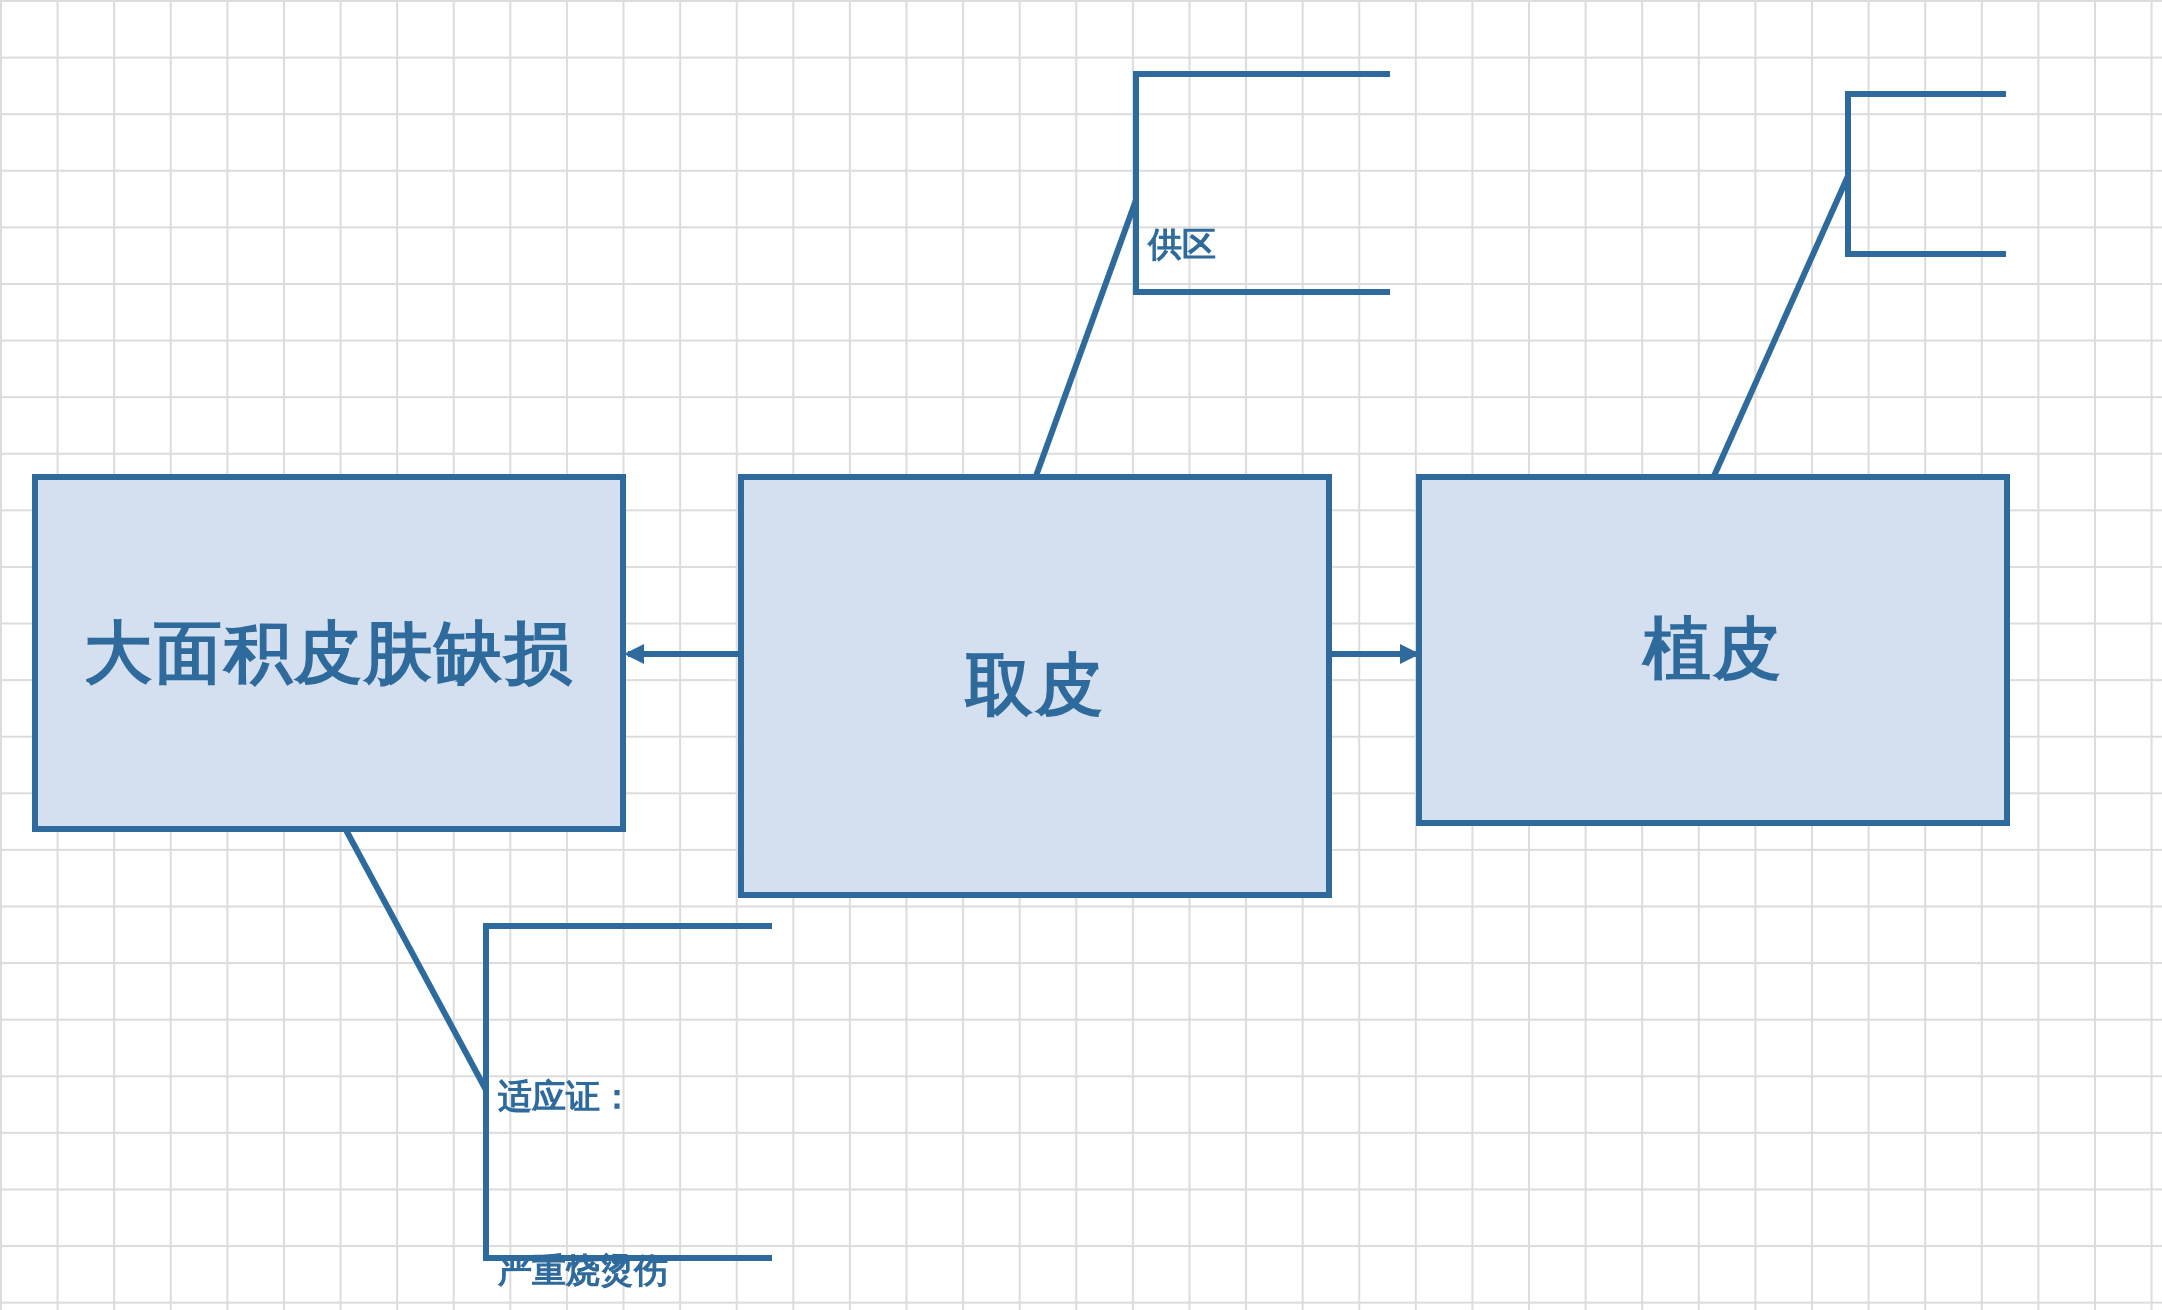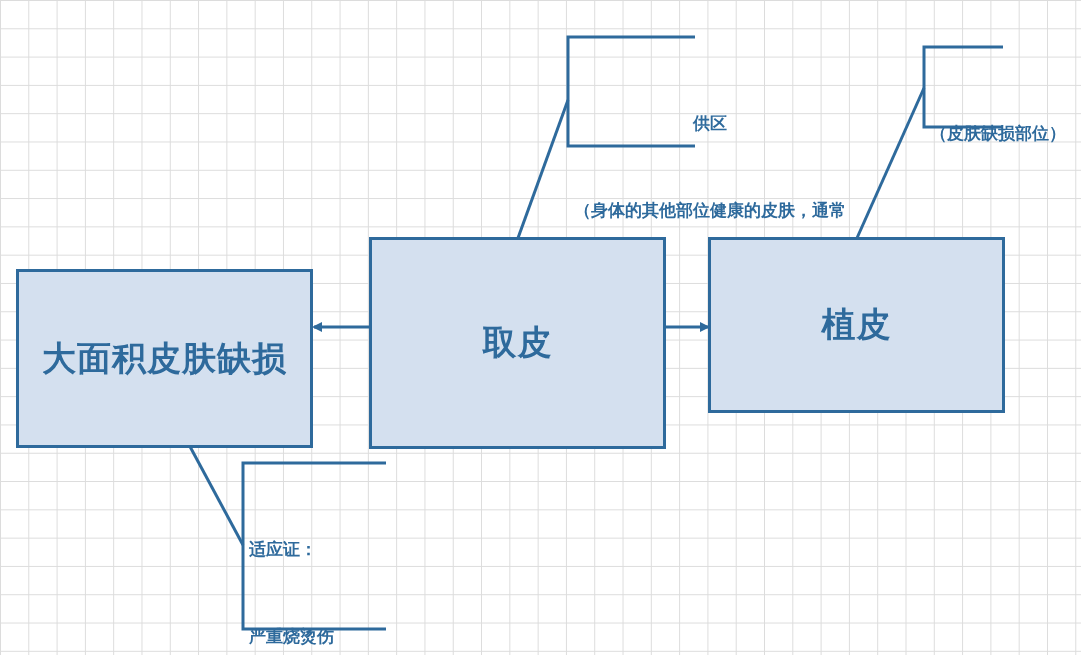--- a/index.html
+++ b/index.html
@@ -42,37 +42,35 @@
   <line x1="518" y1="238" x2="568" y2="100" stroke="#2e6a9c" stroke-width="3"></line>
   <path d="M695,37 L568,37 L568,146 L695,146" fill="none" stroke="#2e6a9c" stroke-width="3"></path>
 
   <line x1="857" y1="238" x2="924" y2="88" stroke="#2e6a9c" stroke-width="3"></line>
   <path d="M1003,47 L924,47 L924,127 L1003,127" fill="none" stroke="#2e6a9c" stroke-width="3"></path>
 
   <line x1="173" y1="415" x2="243" y2="545" stroke="#2e6a9c" stroke-width="3"></line>
   <path d="M386,463 L243,463 L243,629 L386,629" fill="none" stroke="#2e6a9c" stroke-width="3"></path>
 </svg>
 
-<div class="box" style="left:16px; top:237px; width:297px; height:179px;margin-top:32px;">
+<div class="box" style="left:16px; top:237px; width:297px; height:179px;">
   <span>大面积皮肤缺损</span>
 </div>
 <div class="box" style="left:369px; top:237px; width:297px; height:212px;">
   <span>取皮</span>
 </div>
 <div class="box" style="left:708px; top:237px; width:297px; height:176px;">
   <span>植皮</span>
 </div>
 
 <div class="note" style="left:574px; top:51px;text-align:center;">
   <div>供区</div>
-  <div>（身体的其他部位健康的皮肤，通常</div>
 </div>
 
 <div class="note" style="left:930px; top:61px;">
-  <div>（皮肤缺损部位）</div>
 </div>
 
 <div class="note" style="left:249px; top:477px;">
   <div>适应证：</div>
   <div>严重烧烫伤</div>
   
   
   
 </div>
 

